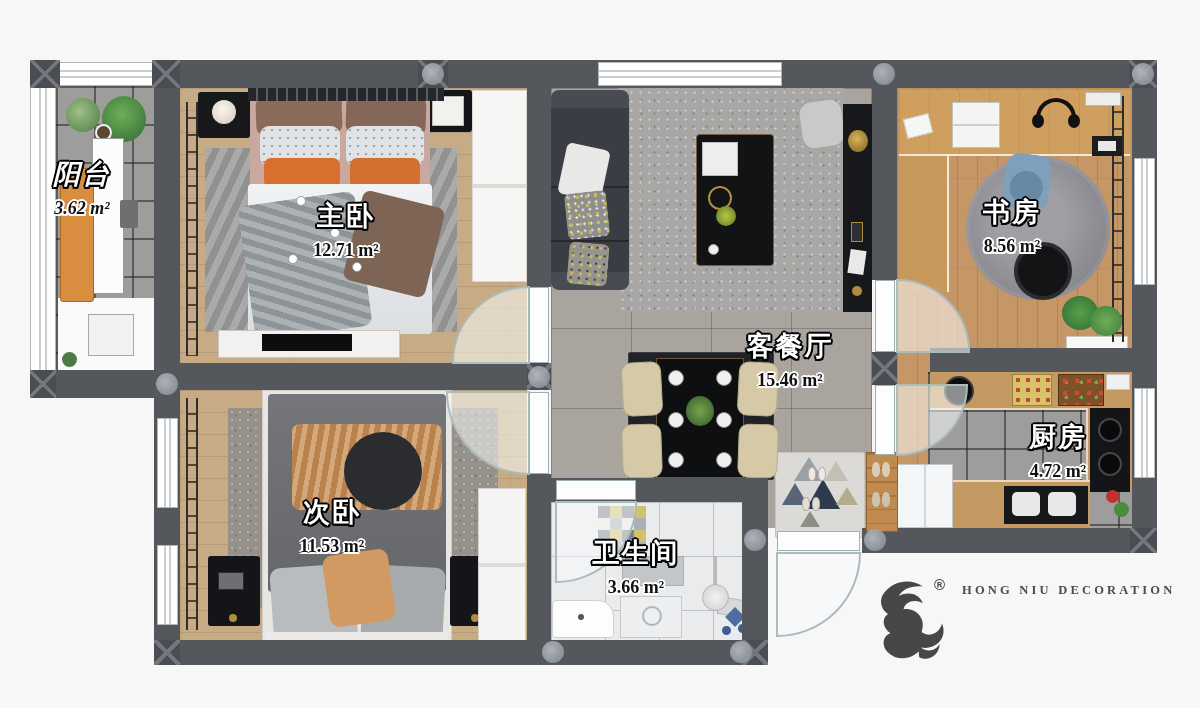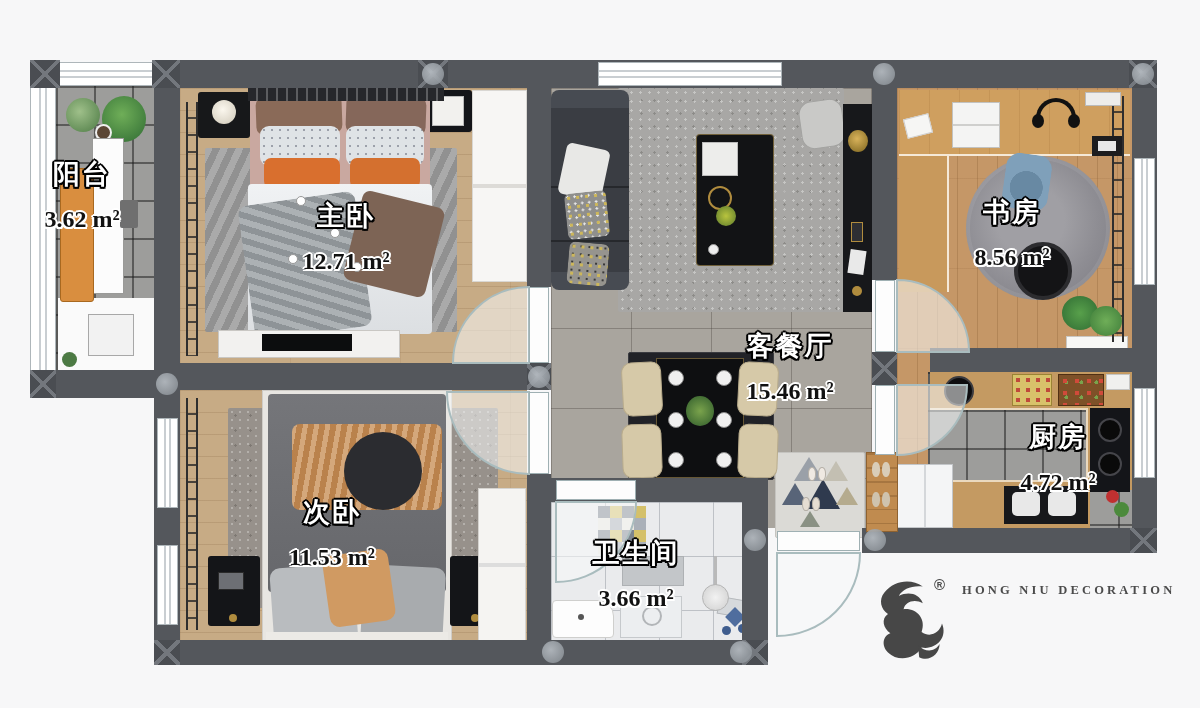--- a/index.html
+++ b/index.html
@@ -55,21 +55,21 @@
   .radiator{position:absolute;z-index:11;
     background-image:linear-gradient(90deg,#2e2e2e 0 2px,transparent 2px),
                      linear-gradient(270deg,#2e2e2e 0 2px,transparent 2px),
                      repeating-linear-gradient(180deg,transparent 0 15px,rgba(40,40,40,.8) 15px 17px);}
   .tri{position:absolute;width:0;height:0;}
   
   .room-label{position:absolute;z-index:50;text-align:center;transform:translateX(-50%);white-space:nowrap;}
   .rname{font-size:27px;font-weight:bold;color:#fff;letter-spacing:2px;
     text-shadow:-2px 0 0 #000,2px 0 0 #000,0 -2px 0 #000,0 2px 0 #000,
                 -1.5px -1.5px 0 #000,1.5px -1.5px 0 #000,-1.5px 1.5px 0 #000,1.5px 1.5px 0 #000;}
-  .rarea{font-size:24px;font-weight:bold;color:#111;margin-top:14px;font-family:"Liberation Serif","DejaVu Serif",serif;
+  .rarea{font-size:18px;font-weight:bold;color:#111;margin-top:6px;font-family:"Liberation Serif","DejaVu Serif",serif;
     text-shadow:-2px 0 0 #fff,2px 0 0 #fff,0 -2px 0 #fff,0 2px 0 #fff,
                 -1.5px -1.5px 0 #fff,1.5px -1.5px 0 #fff,-1.5px 1.5px 0 #fff,1.5px 1.5px 0 #fff;}
   
   #logo{position:absolute;left:872px;top:578px;z-index:50;display:flex;align-items:flex-start;}
   #logo .mark{position:relative;width:80px;height:84px;}
   #logo .reg{position:absolute;left:62px;top:-2px;font-size:15px;color:#4b4b4b;font-weight:bold;}
   #logo .txt{margin-left:10px;}
   #logo .zh{font-size:40px;font-weight:bold;color:#4b4b4b;letter-spacing:6px;line-height:1.1;}
   #logo .en{font-size:12.5px;letter-spacing:3.2px;color:#4b4b4b;margin-top:5px;
             font-family:"Liberation Serif","DejaVu Serif",serif;font-weight:bold;}
@@ -312,21 +312,21 @@
     <path class="door-arc" d="M860,553 A83,83 0 0 1 777,636 L777,553 Z"></path>
   </svg>
 
   <div class="door-leaf" style="left:529px;top:287px;width:20px;height:76px;"></div>
   <div class="door-leaf" style="left:529px;top:392px;width:20px;height:82px;"></div>
   <div class="door-leaf" style="left:556px;top:480px;width:80px;height:20px;"></div>
   <div class="door-leaf" style="left:875px;top:280px;width:20px;height:72px;"></div>
   <div class="door-leaf" style="left:875px;top:385px;width:20px;height:70px;"></div>
   <div class="door-leaf" style="left:777px;top:531px;width:83px;height:20px;"></div>
 
-  <div class="room-label" style="left:82px;top:156px;">
+  <div class="room-label" style="left:82px;top:156px;font-style:italic;">
     <div class="rname">阳台</div>
     <div class="rarea">3.62 m²</div>
   </div>
   <div class="room-label" style="left:346px;top:198px;">
     <div class="rname">主卧</div>
     <div class="rarea">12.71 m²</div>
   </div>
   <div class="room-label" style="left:332px;top:494px;">
     <div class="rname">次卧</div>
     <div class="rarea">11.53 m²</div>

